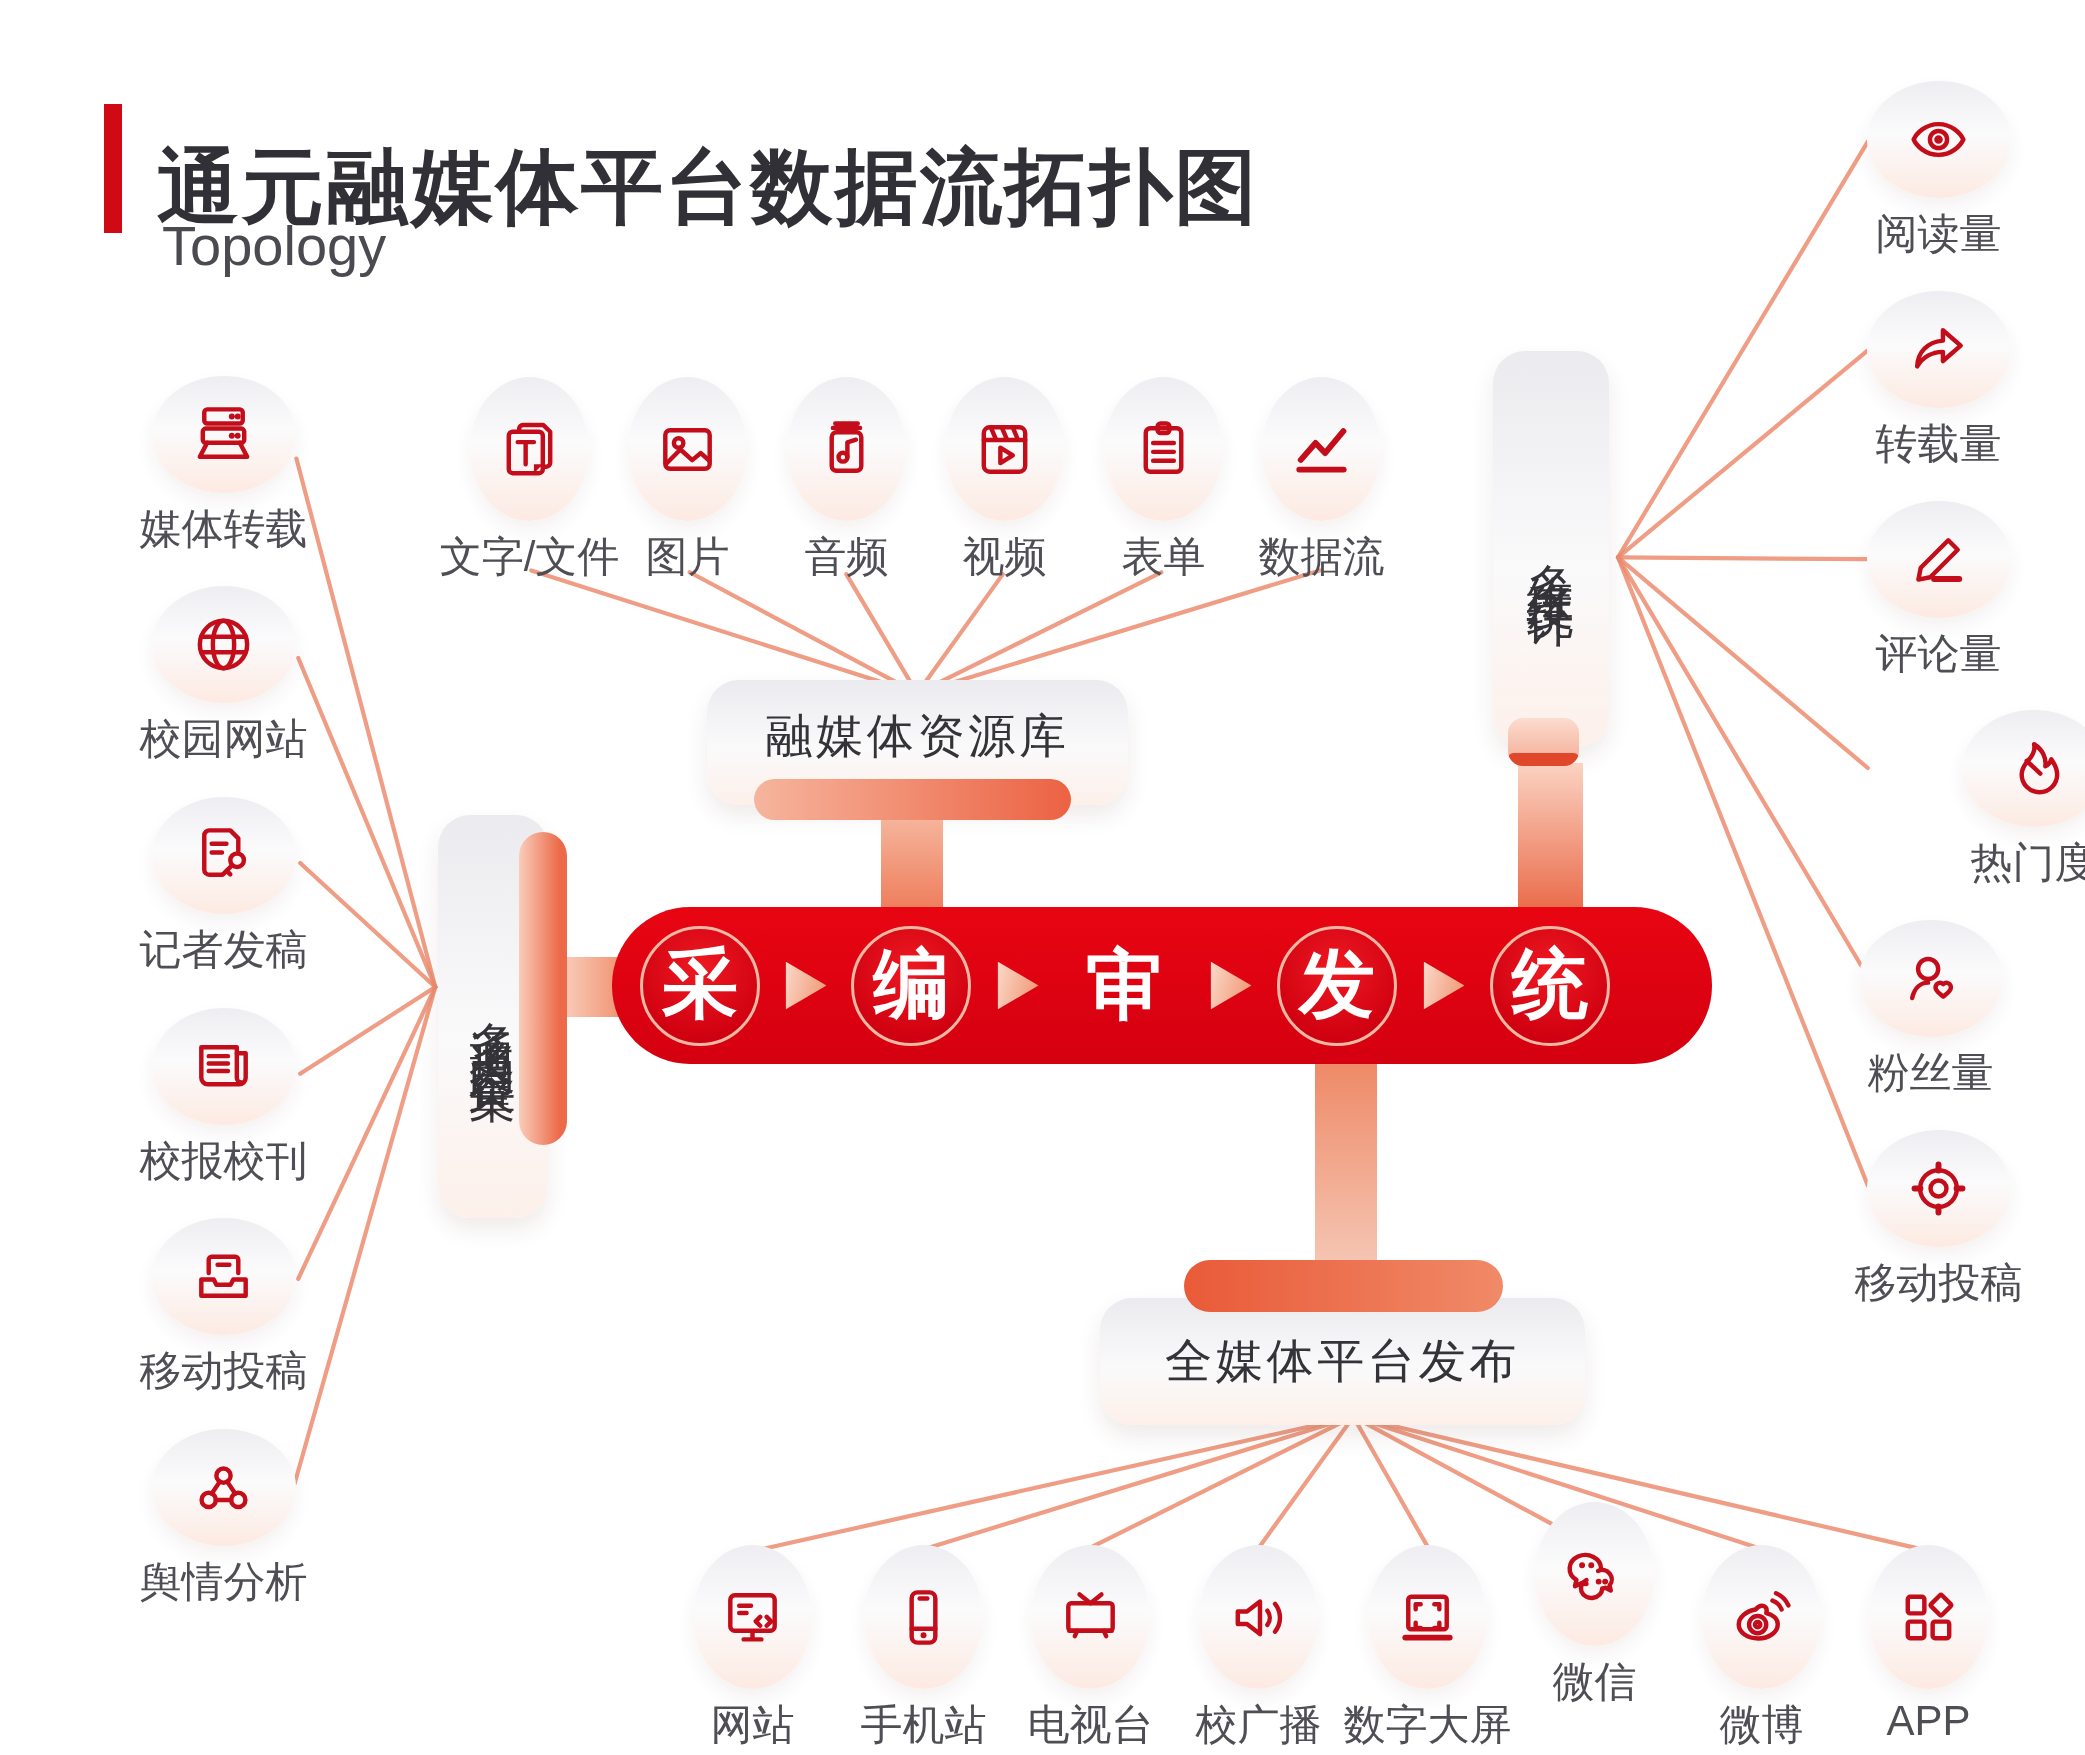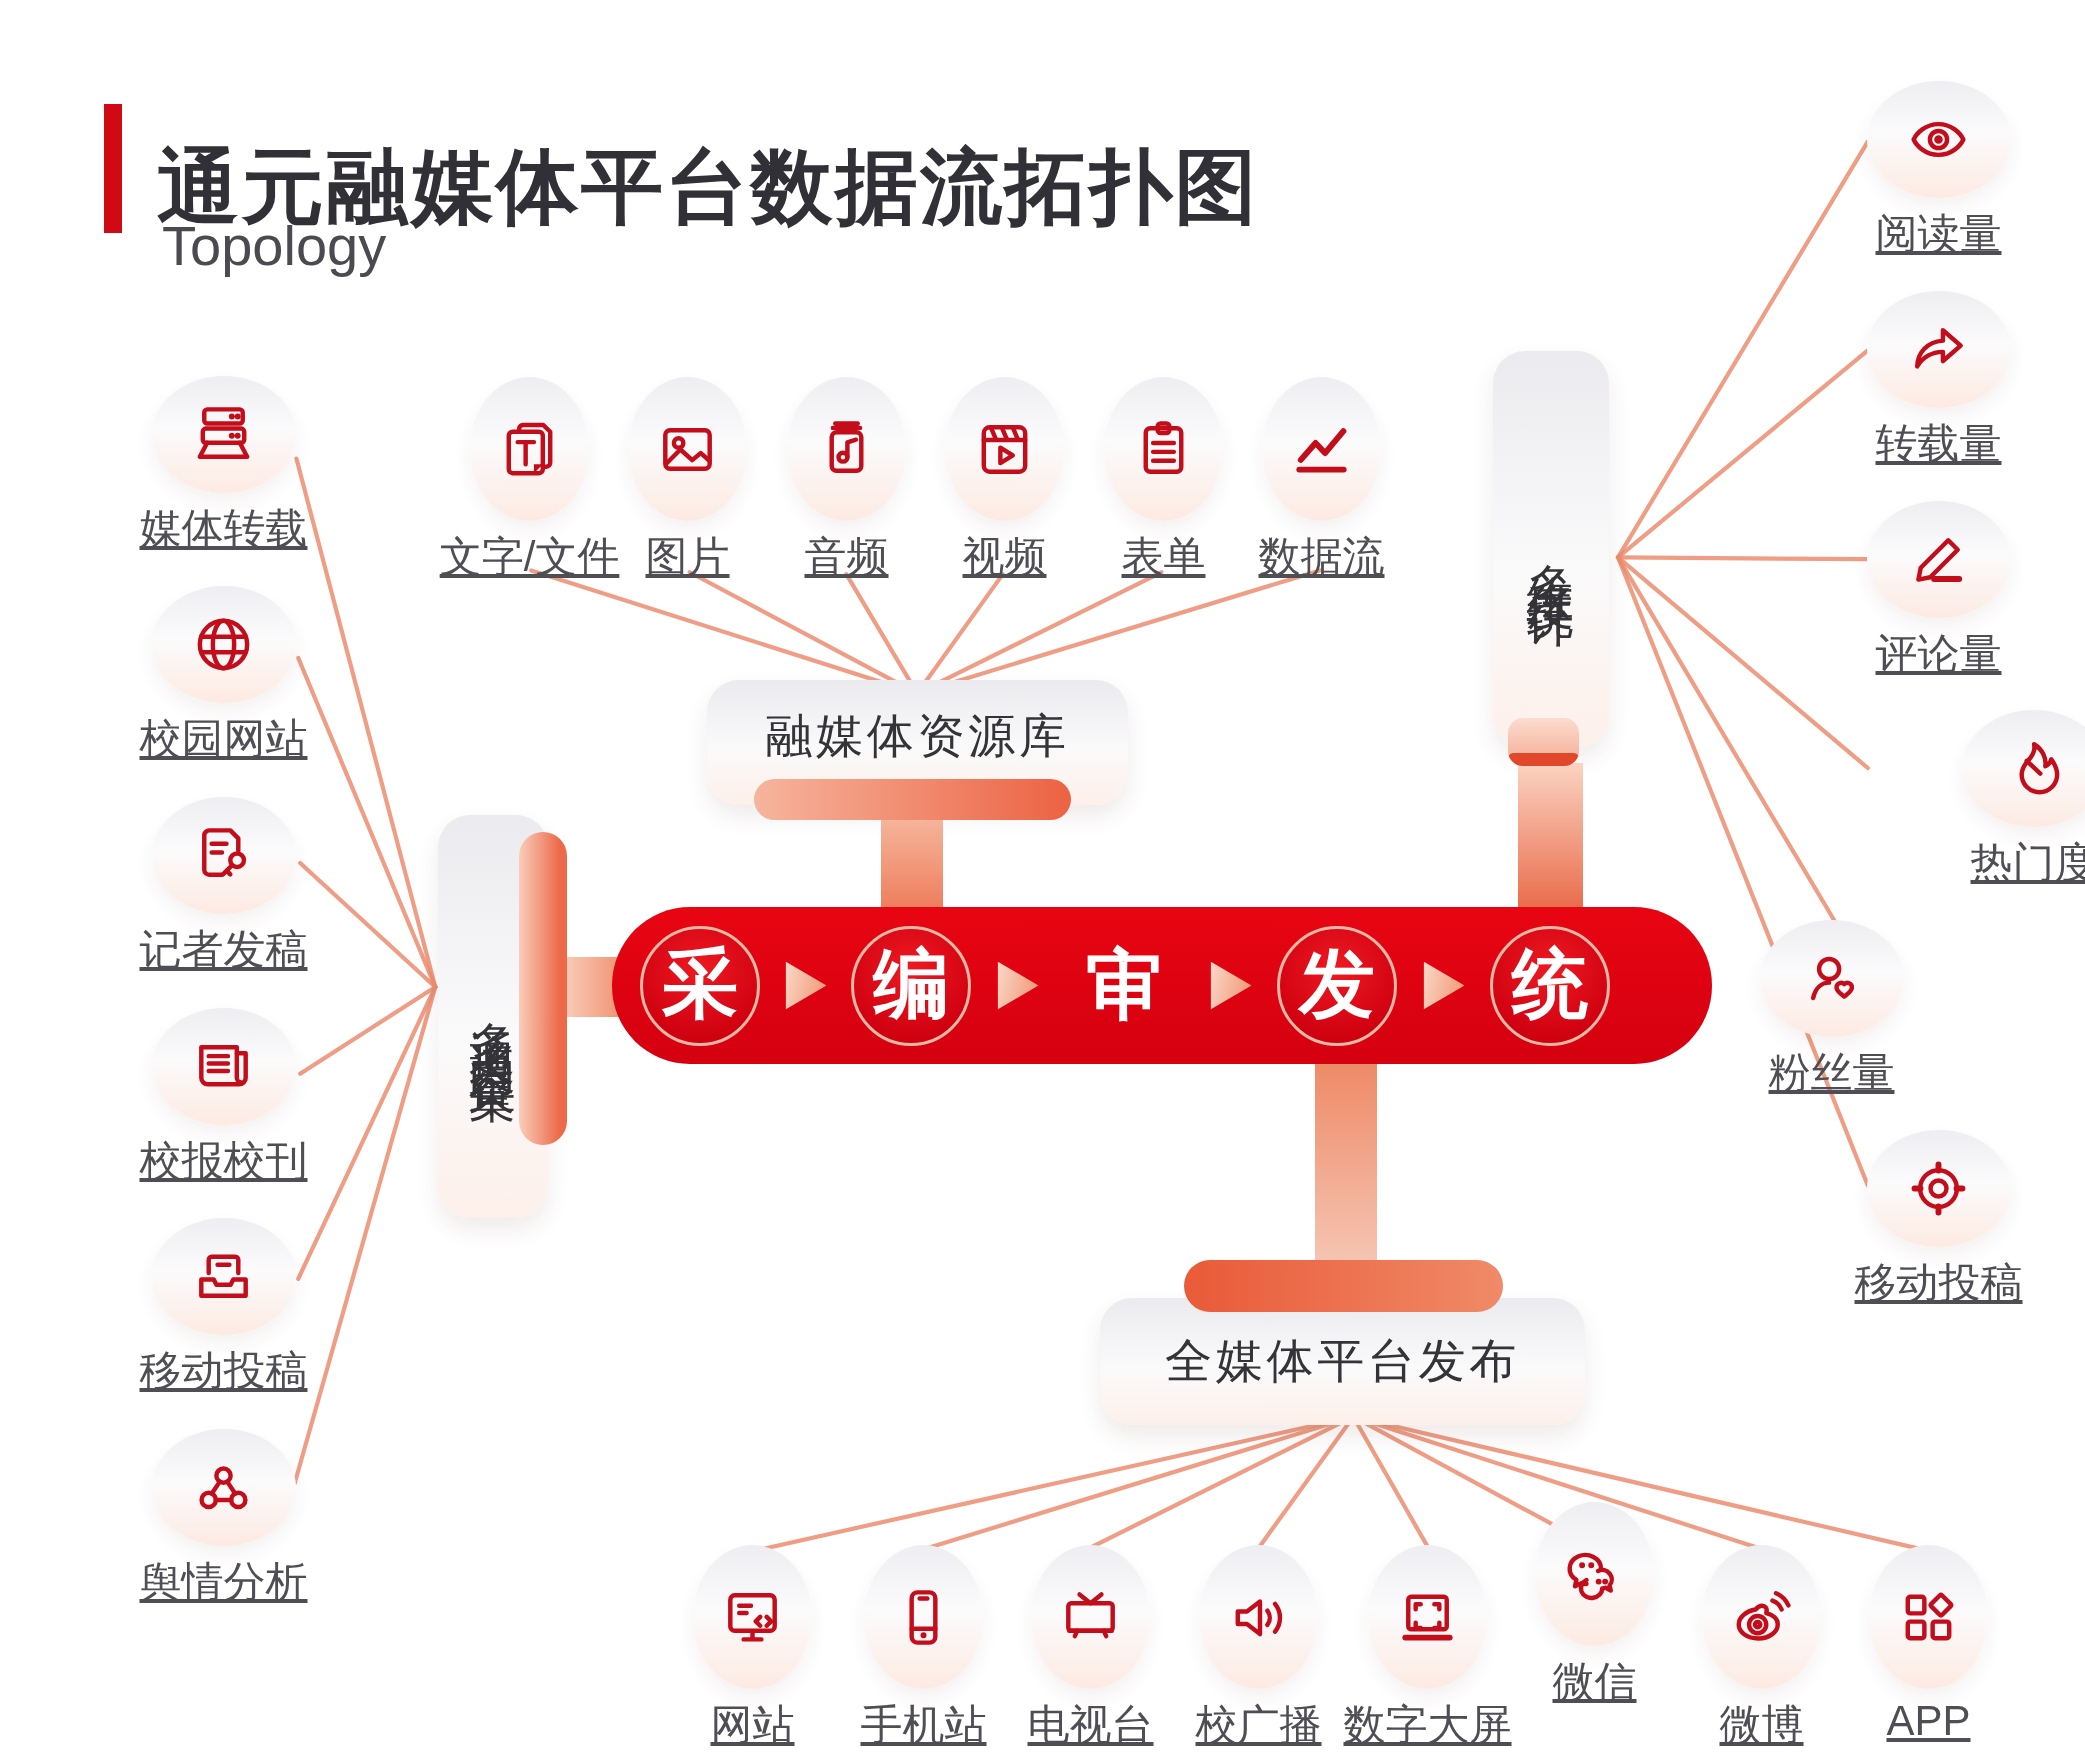--- a/index.html
+++ b/index.html
@@ -16,21 +16,21 @@
   svg.wires{position:absolute;left:0;top:0;z-index:1;}
   svg.wires line{stroke:#ed8c6f;stroke-width:4.5;stroke-linecap:round;opacity:.85;}
 
   
   .node{position:absolute;width:205px;display:flex;flex-direction:column;align-items:center;z-index:2;}
   .bubble{display:flex;align-items:center;justify-content:center;
     background:linear-gradient(180deg,#eeeef2 0%,#fbfbfc 45%,#fdeae2 100%);
     box-shadow:0 9.3px 17px rgba(120,60,50,.07);}
   .bubble.land{width:144px;height:117px;border-radius:50%;}
   .bubble.port{width:119px;height:144px;border-radius:50%;}
-  .nlabel{margin-top:7.5px;font-size:42px;color:#4e4e54;white-space:nowrap;text-align:center;text-decoration:underline;}
+  .nlabel{margin-top:7.5px;font-size:42px;color:#4e4e54;white-space:nowrap;text-align:center;}
   .ic svg{width:71px;height:71px;display:block;}
   .ic path,.ic rect,.ic circle,.ic ellipse,.ic line{stroke:#c30d1a;stroke-width:1.5;fill:none;stroke-linecap:round;stroke-linejoin:round;}
   .ic .fat{stroke-width:2;}
   .ic .fill{fill:#c30d1a;stroke:none;}
 
   
   .hub{position:absolute;border-radius:32px;z-index:2;
     background:linear-gradient(180deg,#ebebef 0%,#fafafb 55%,#fdf0ea 100%);
     box-shadow:0 11.2px 22.4px rgba(100,60,50,.10);
     display:flex;align-items:center;justify-content:center;
@@ -268,21 +268,21 @@
 </div>
 <div class="node" style="left:1931px;top:710px">
   <div class="bubble land ic">
     <svg viewBox="0 0 24 24">
         <path d="M12.2 3.8c.6 2.9-1.3 4.6-2.5 6.1-1 1.3-1.7 2.5-1.7 4.1a6 6 0 0 0 12 0c0-2-.9-3.6-2-5.1-.3 1-.9 1.9-2 2.3.4-2.7-.9-5.6-3.8-7.4z"></path>
         <path d="M9.7 9.4l4.6 4.3"></path>
       </svg>
   </div>
   <div class="nlabel">热门度</div>
 </div>
-<div class="node" style="left:1729px;top:920px">
+<div class="node" style="left:1828px;top:920px">
   <div class="bubble land ic">
     <svg viewBox="0 0 24 24">
         <circle cx="11.2" cy="8.8" r="3.4"></circle>
         <path d="M5.8 18.6c.8-3.5 3-5.2 5.4-5.2"></path>
         <path d="M16.3 13.9c-1-.9-2.6-.3-2.6 1.1 0 1.2 1.3 2 2.6 3.1 1.3-1.1 2.6-1.9 2.6-3.1 0-1.4-1.6-2-2.6-1.1z"></path>
       </svg>
   </div>
   <div class="nlabel">粉丝量</div>
 </div>
 <div class="node" style="left:1836px;top:1130px">

